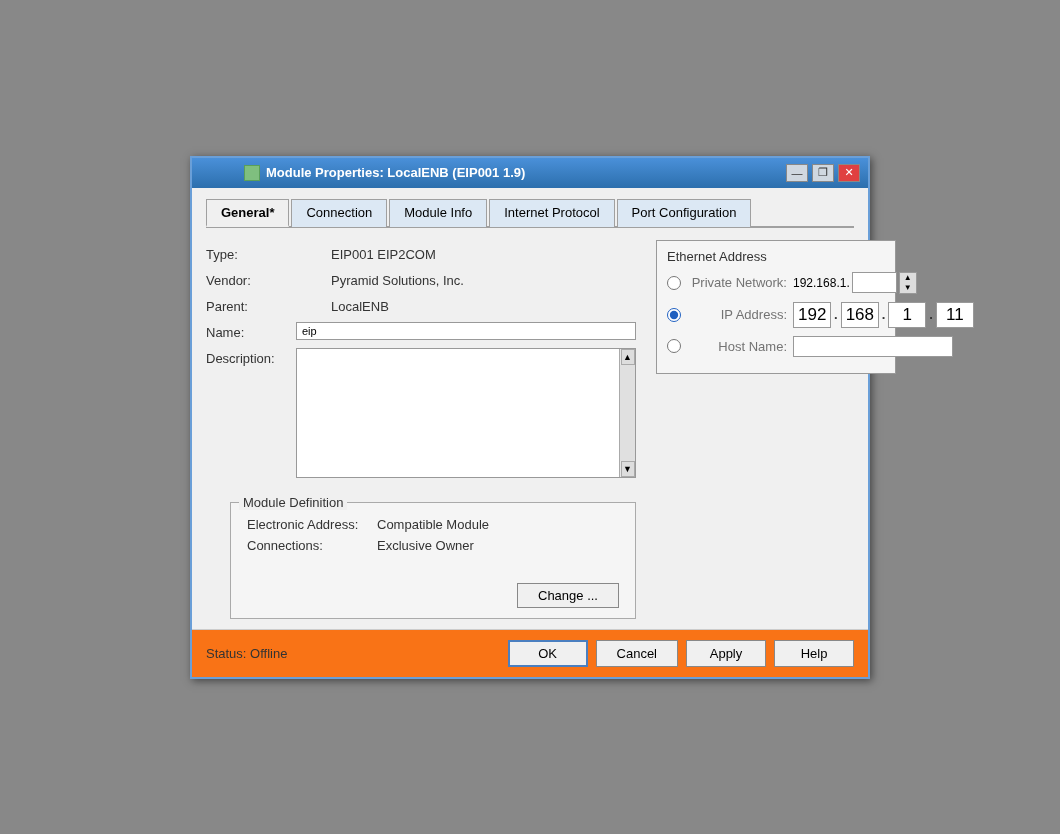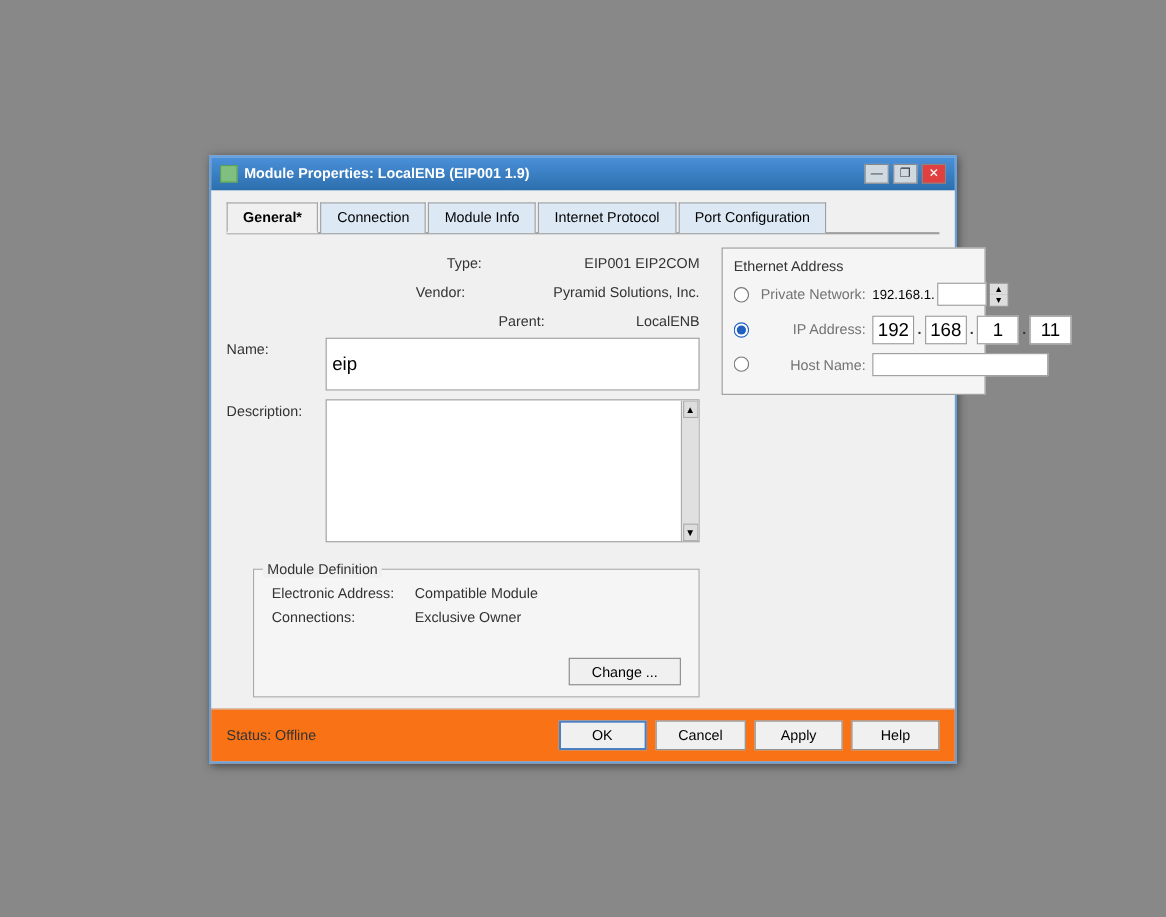--- a/index.html
+++ b/index.html
@@ -27,20 +27,21 @@
       align-items: center;
       justify-content: space-between;
       user-select: none;
     }
     .title-bar-left {
       display: flex;
       align-items: center;
       gap: 6px;
       font-size: 13px;
       font-weight: bold;
+      margin-left: 44px;
     }
     .title-icon {
       width: 16px;
       height: 16px;
       background: #7fbf7f;
       border: 1px solid #5a9f5a;
       display: inline-block;
       flex-shrink: 0;
     }
     .title-controls {
@@ -87,38 +88,37 @@
       z-index: 1;
     }
     
     .form-section {
       padding: 4px 0;
     }
     .form-row {
       display: flex;
       align-items: flex-start;
       margin-bottom: 8px;
-      justify-content: flex-end;
     }
     .form-label {
       width: 90px;
       color: #333;
       padding-top: 3px;
       flex-shrink: 0;
     }
     .form-value {
       color: #333;
       padding-top: 3px;
       margin-left: 35px;
     }
     .form-input {
       border: 1px solid #999;
       background: white;
-      padding: 13px 5px;
-      font-size: 17px;
+      padding: 2px 5px;
+      font-size: 11px;
       width: 340px;
     }
     .description-area {
       border: 1px solid #999;
       background: white;
       width: 340px;
       height: 130px;
       position: relative;
       overflow: hidden;
     }

